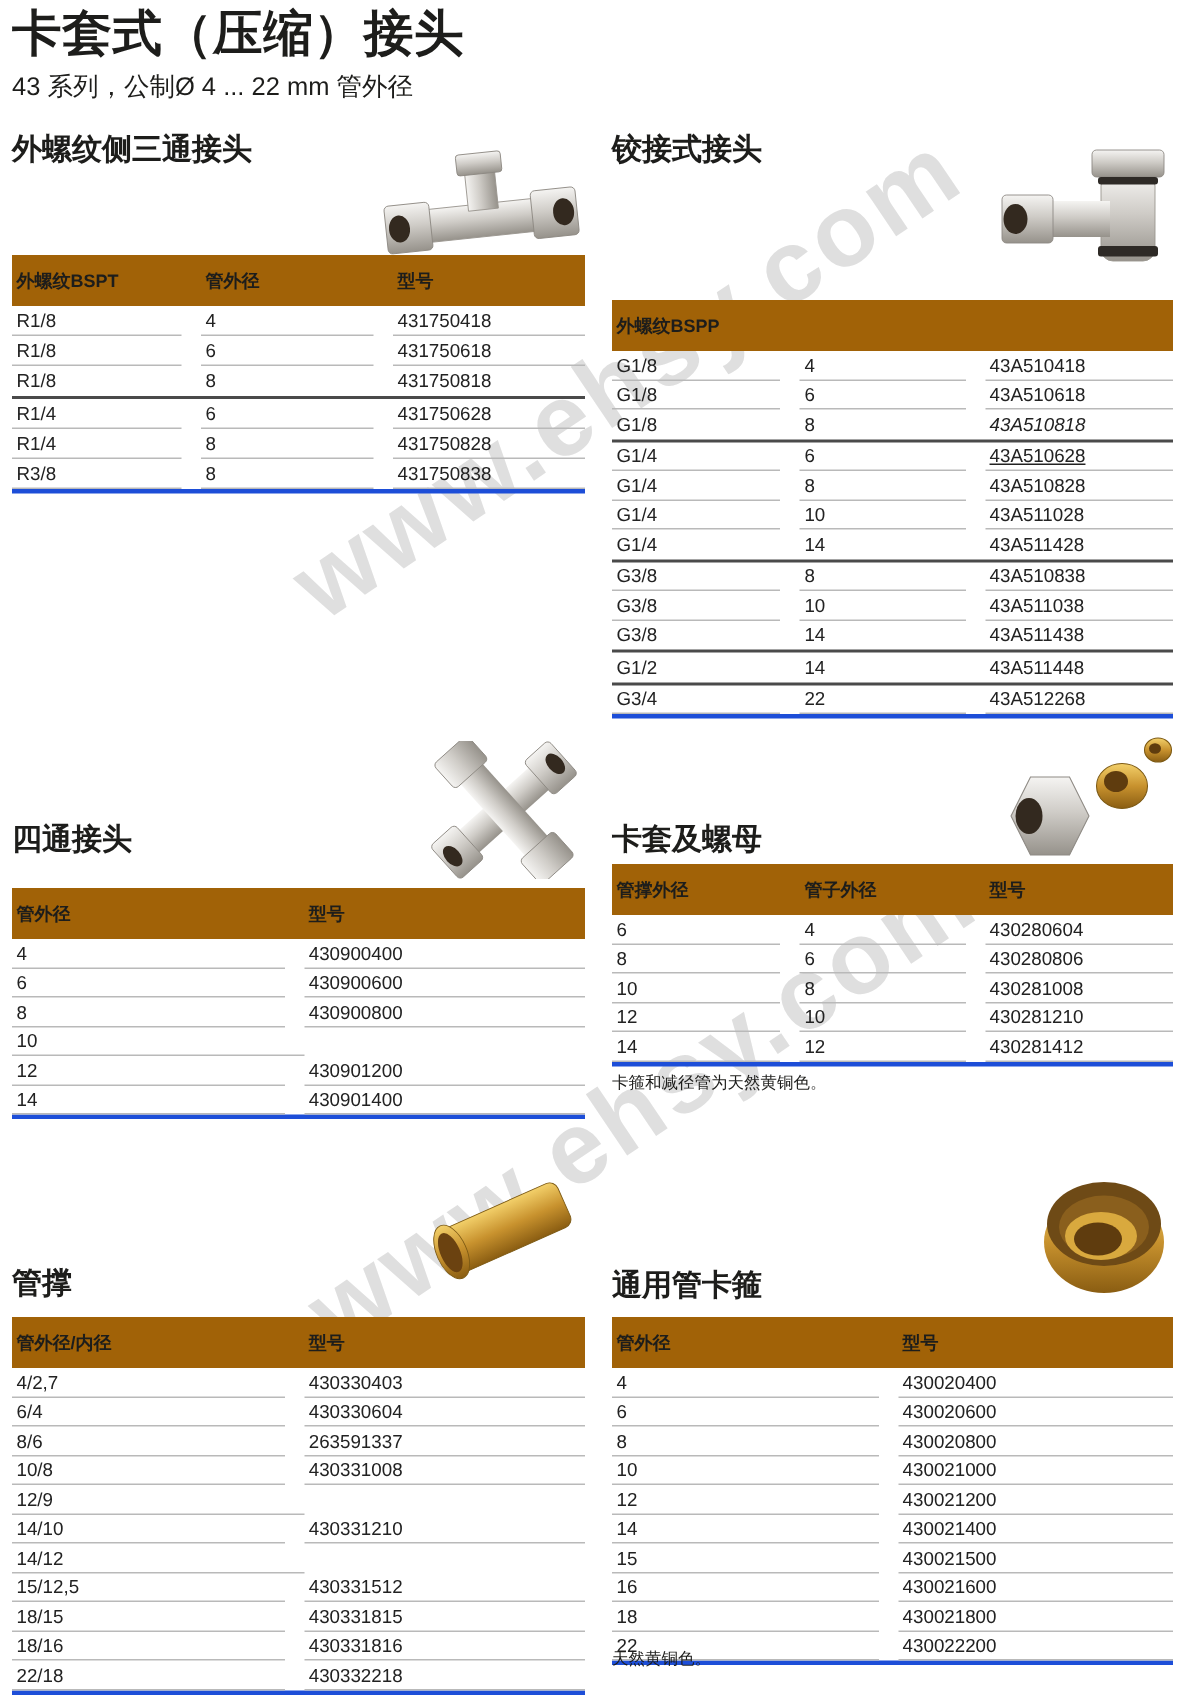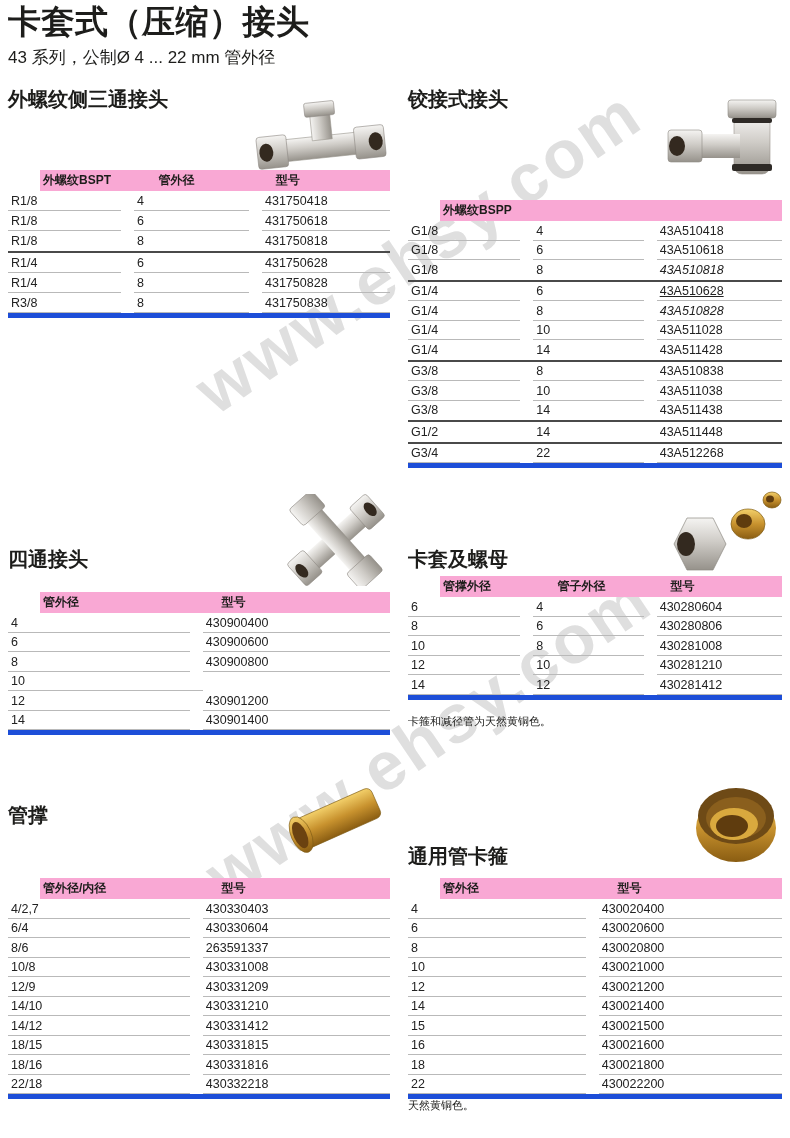--- a/index.html
+++ b/index.html
@@ -8,24 +8,24 @@
   .z{position:absolute;}
   
   .h1{font-size:33px;font-weight:600;letter-spacing:0.5px;line-height:1.1;}
   .sub{font-size:17px;font-weight:400;color:#1d1d1b;}
   
   .wm{position:absolute;z-index:0;font-size:68px;font-weight:700;letter-spacing:3px;
       color:#dadada;opacity:.85;white-space:nowrap;transform:rotate(-34deg);}
   
   .sec-title{font-size:20px;font-weight:600;z-index:2;}
   .ptable{position:absolute;z-index:2;--rh:19.5px;}
-  .thead{display:flex;align-items:center;background:#f9a8d4;height:21px;
-         font-size:12px;font-weight:700;color:#1d1d1b;margin-left:32px;}
+  .thead{display:flex;align-items:center;background:#a16207;height:34px;
+         font-size:12px;font-weight:700;color:#1d1d1b;}
   .hcell{padding-left:3px;box-sizing:border-box;white-space:nowrap;}
-  .tbody{border-bottom:5px solid #1d4ed8;}
+  .tbody{border-bottom:3px solid #1d4ed8;}
   .trow{display:flex;height:var(--rh);align-items:center;position:relative;}
   .cell{position:relative;height:100%;display:flex;align-items:center;
         box-sizing:border-box;padding-left:3px;font-size:12.5px;color:#222;white-space:nowrap;}
   .cell::after{content:'';position:absolute;left:0;right:13px;bottom:0;height:1px;background:#b9b9b9;}
   .cell:last-child::after{right:0;}
   .trow.break{border-bottom:2px solid #4a4a4a;}
   .trow.break .cell::after{display:none;}
   .footnote{position:absolute;z-index:2;font-size:11px;color:#1d1d1b;}
   .pimg{position:absolute;z-index:3;}
 </style>
@@ -141,21 +141,21 @@
           <div class="cell" style="width: 33.5%; font-style: italic;">43A510818</div>
         </div>
         <div class="trow">
           <div class="cell" style="width: 33.5%;">G1/4</div>
           <div class="cell" style="width: 33%;">6</div>
           <div class="cell" style="width: 33.5%; text-decoration: underline;">43A510628</div>
         </div>
         <div class="trow">
           <div class="cell" style="width: 33.5%;">G1/4</div>
           <div class="cell" style="width: 33%;">8</div>
-          <div class="cell" style="width: 33.5%; font-style: italic;">43A510828</div>
+          <div class="cell" style="width: 33.5%;">43A510828</div>
         </div>
         <div class="trow">
           <div class="cell" style="width: 33.5%;">G1/4</div>
           <div class="cell" style="width: 33%;">10</div>
           <div class="cell" style="width: 33.5%;">43A511028</div>
         </div>
         <div class="trow break">
           <div class="cell" style="width: 33.5%;">G1/4</div>
           <div class="cell" style="width: 33%;">14</div>
           <div class="cell" style="width: 33.5%;">43A511428</div>
@@ -271,21 +271,21 @@
         </div>
         <div class="trow">
           <div class="cell" style="width: 33.5%;">14</div>
           <div class="cell" style="width: 33%;">12</div>
           <div class="cell" style="width: 33.5%;">430281412</div>
         </div>
       </div>
   </div>
   <div class="footnote" style="left:408px;top:714px;">卡箍和减径管为天然黄铜色。</div>
 
-  <div class="z sec-title" style="left:8px;top:802px;">管撑</div>
+  <div class="z sec-title" style="left:8px;top:842px;">管撑</div>
   <svg class="pimg" style="left:276px;top:772px;" width="116" height="96" viewBox="0 0 116 96">
     <g transform="rotate(-24 58 48)">
       <rect x="20" y="32" width="84" height="32" rx="6" fill="url(#gBrass)" stroke="#7d5a14" stroke-width="0.6"></rect>
       <ellipse cx="22" cy="48" rx="10" ry="19" fill="url(#gBrass)" stroke="#7d5a14" stroke-width="0.6"></ellipse>
       <ellipse cx="21" cy="48" rx="6.5" ry="14" fill="#6b4210"></ellipse>
     </g>
   </svg>
   <div class="ptable" style="left:8px;top:878px;width:382px;">
     <div class="thead">
         <div class="hcell" style="width: 51%;">管外径/内径</div>
@@ -303,29 +303,31 @@
         <div class="trow">
           <div class="cell" style="width: 51%;">8/6</div>
           <div class="cell" style="width: 49%;">263591337</div>
         </div>
         <div class="trow">
           <div class="cell" style="width: 51%;">10/8</div>
           <div class="cell" style="width: 49%;">430331008</div>
         </div>
         <div class="trow">
           <div class="cell" style="width: 51%;">12/9</div>
-          <div class="cell" style="width: 49%;">430331209</div>
         </div>
         <div class="trow">
           <div class="cell" style="width: 51%;">14/10</div>
           <div class="cell" style="width: 49%;">430331210</div>
         </div>
         <div class="trow">
           <div class="cell" style="width: 51%;">14/12</div>
-          <div class="cell" style="width: 49%;">430331412</div>
+        </div>
+        <div class="trow">
+          <div class="cell" style="width: 51%;">15/12,5</div>
+          <div class="cell" style="width: 49%;">430331512</div>
         </div>
         <div class="trow">
           <div class="cell" style="width: 51%;">18/15</div>
           <div class="cell" style="width: 49%;">430331815</div>
         </div>
         <div class="trow">
           <div class="cell" style="width: 51%;">18/16</div>
           <div class="cell" style="width: 49%;">430331816</div>
         </div>
         <div class="trow">

